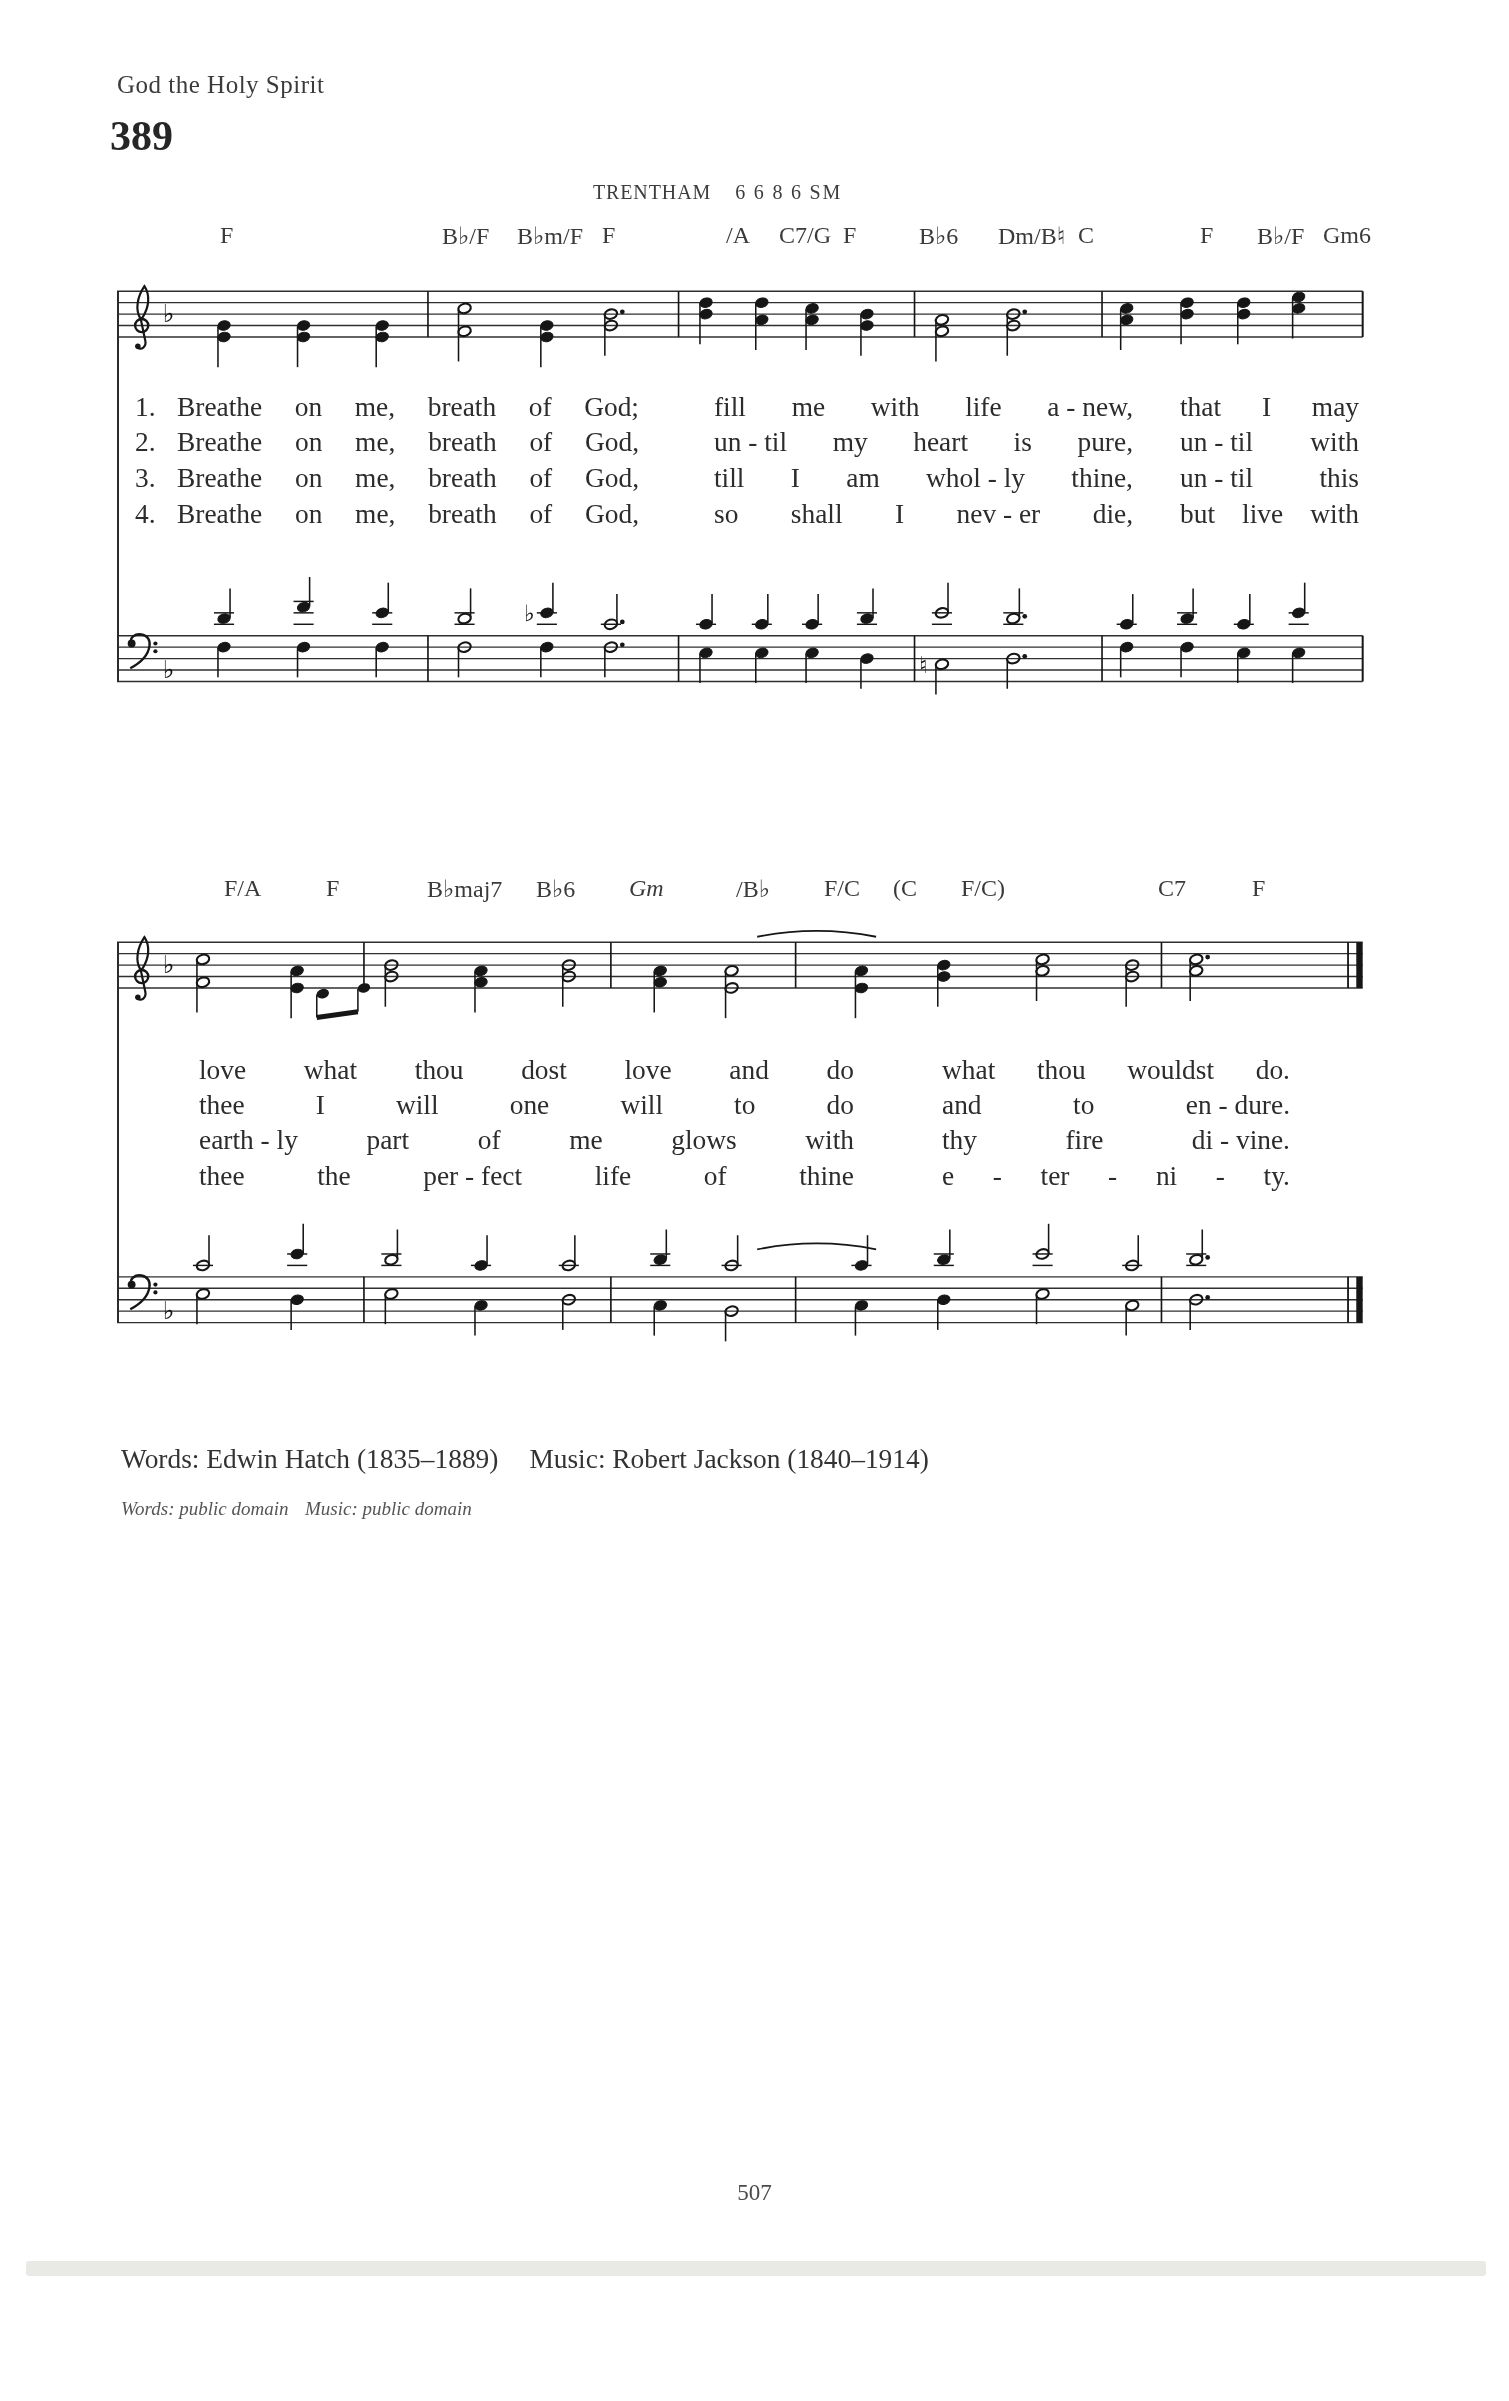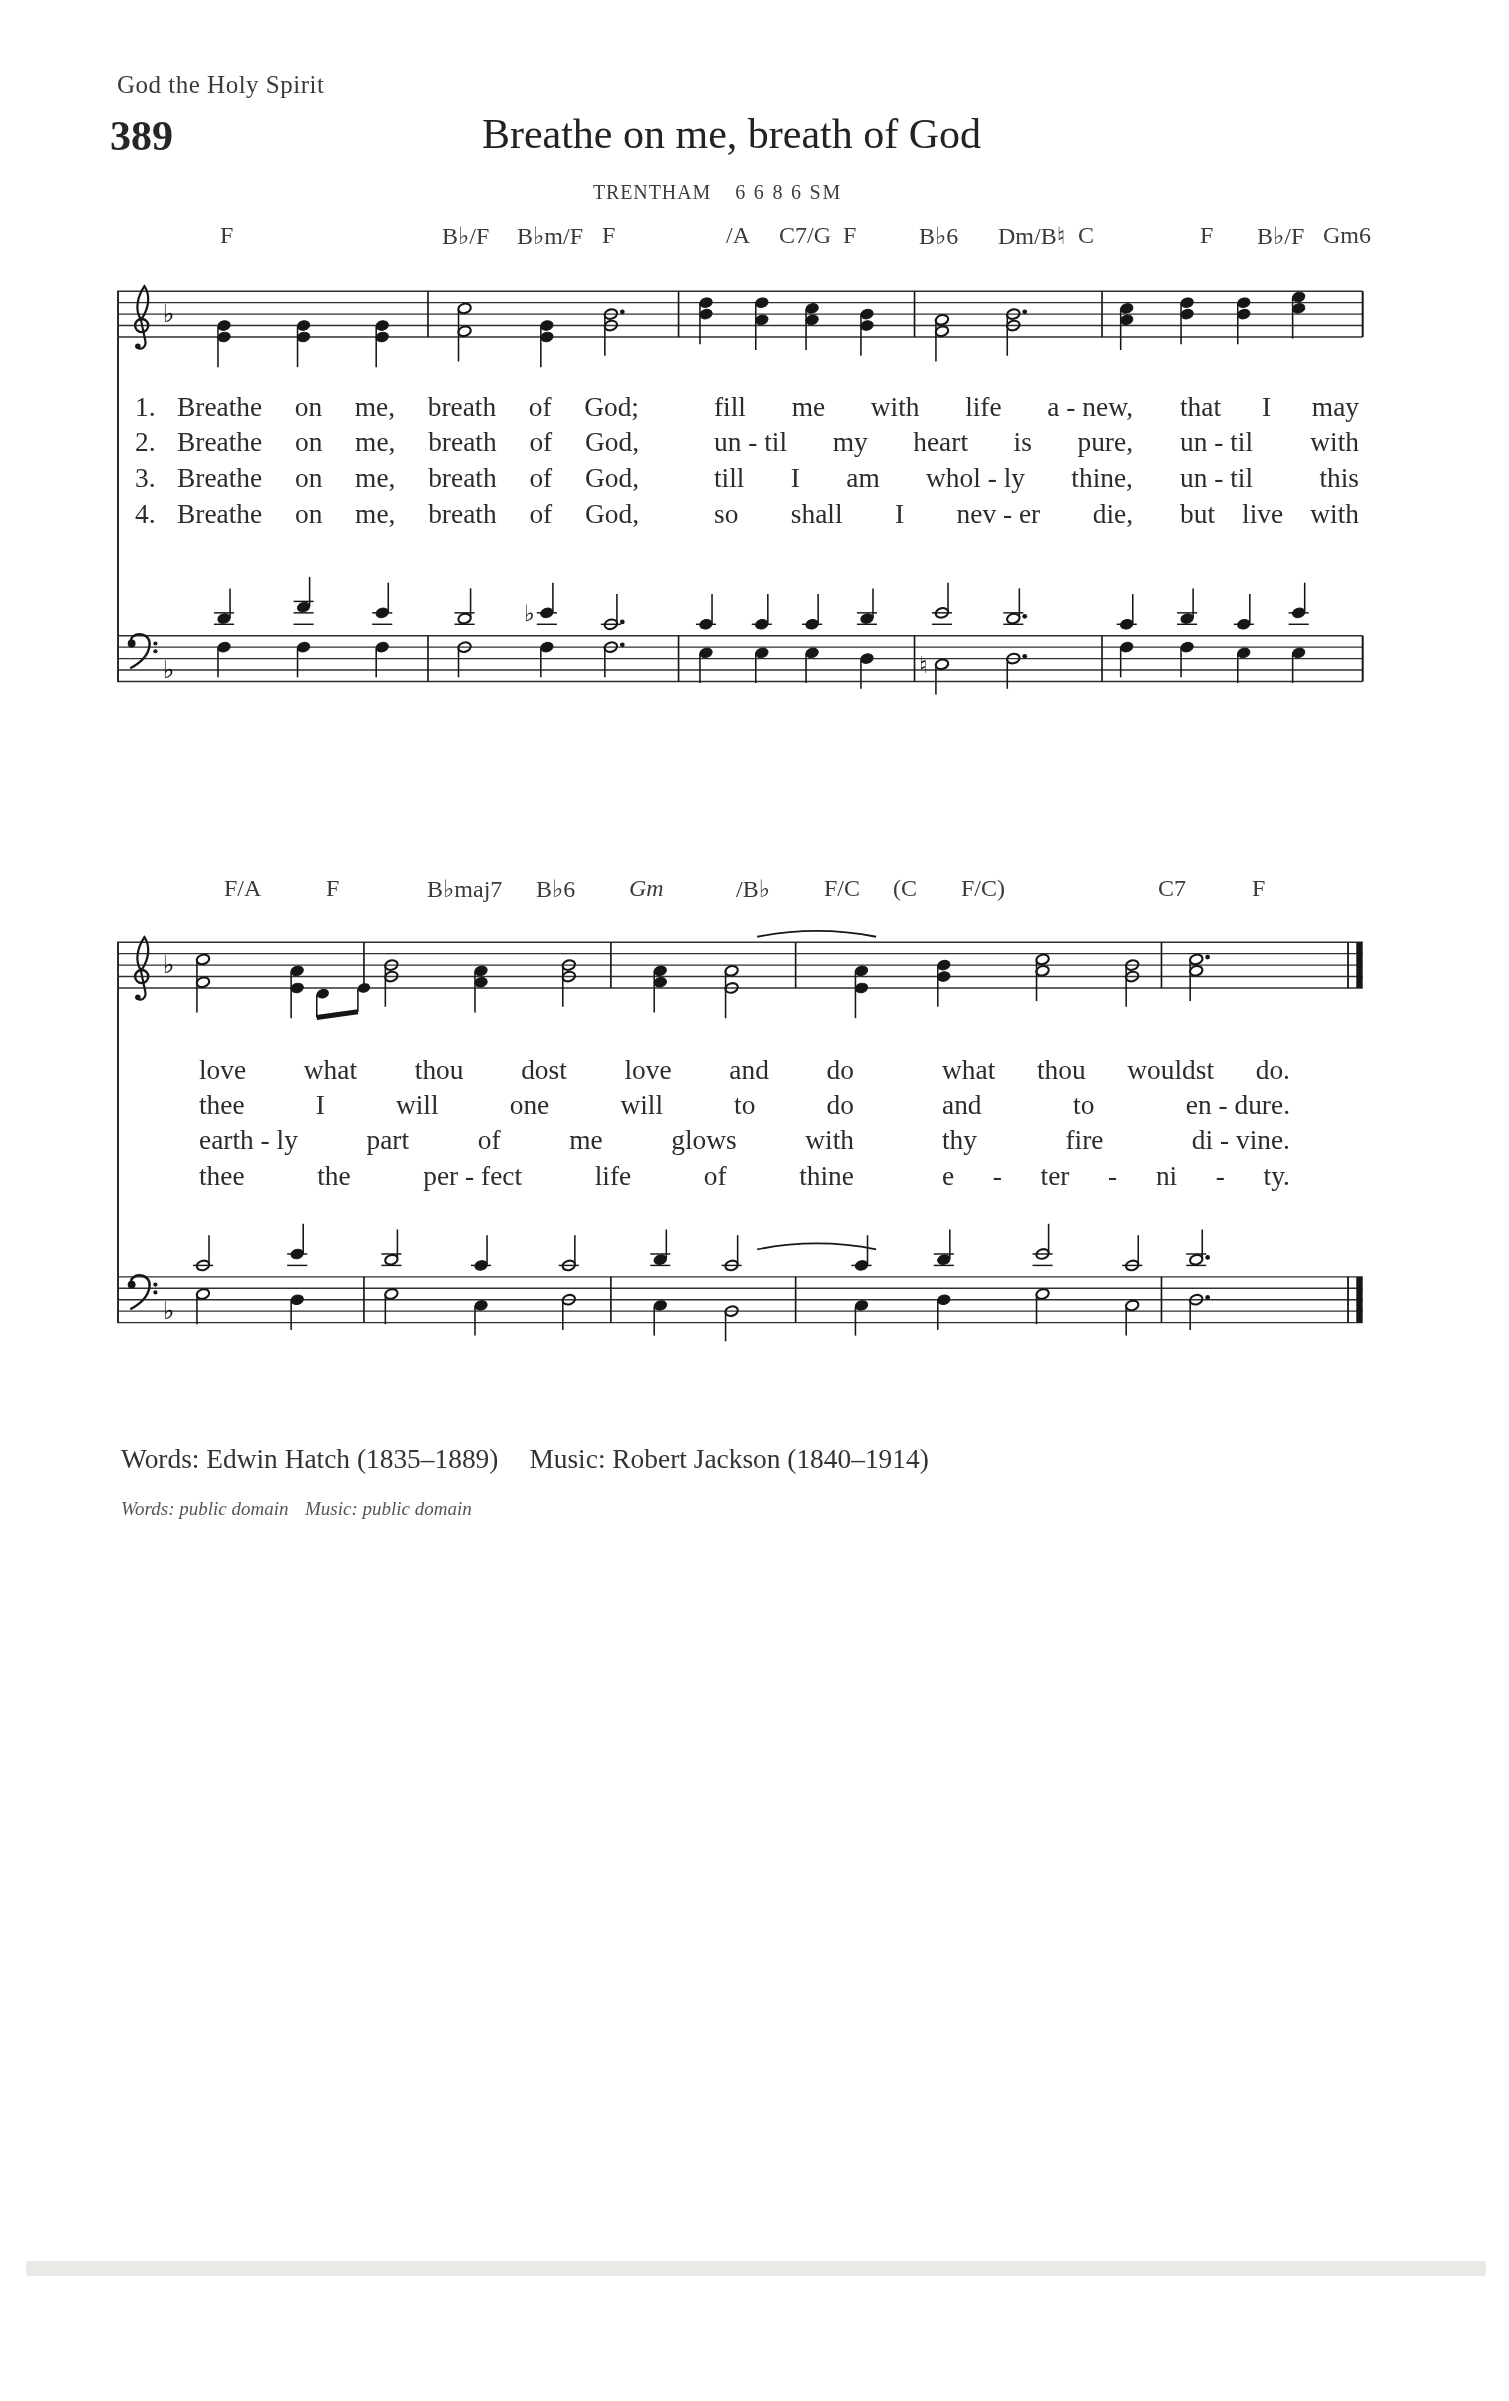--- a/index.html
+++ b/index.html
@@ -28,21 +28,20 @@
 </style>
 </head>
 <body>
 
 <div class="page">
 
   <div class="abs section-head" style="left:117px;top:71px;">God the Holy Spirit</div>
 
   <div class="abs hymn-number" style="left:110px;top:112px;">389</div>
 
-  <div class="abs hymn-title" style="left:320px;top:110px;width:823px;">Breathe on me, breath of God</div>
 
   <div class="abs tune-line" style="left:306px;top:181px;width:823px;">
     <span>TRENTHAM</span><span class="meter">6 6 8 6 SM</span>
   </div>
 
   <div id="chords1">
       <span class="chord" style="left: 220px; top: 222px;">F</span>
       <span class="chord" style="left: 442px; top: 222px;">B♭/F</span>
       <span class="chord" style="left: 517px; top: 222px;">B♭m/F</span>
       <span class="chord" style="left: 602px; top: 222px;">F</span>
@@ -574,16 +573,17 @@
     </div>
 
   <div class="abs credits" style="left:121px;top:1444px;">
     <span>Words: Edwin Hatch (1835–1889)</span><span class="music">Music: Robert Jackson (1840–1914)</span>
   </div>
 
   <div class="abs rights" style="left:121px;top:1498px;">
     <span>Words: public domain</span><span class="music">Music: public domain</span>
   </div>
 
+  <div class="abs page-number" style="left:0px;top:2180px;">507</div>
 
   <div class="scan-band" style="left:25.6px;top:2261px;width:1460px;height:14.6px;"></div>
 </div>
 
 
 </body></html>

